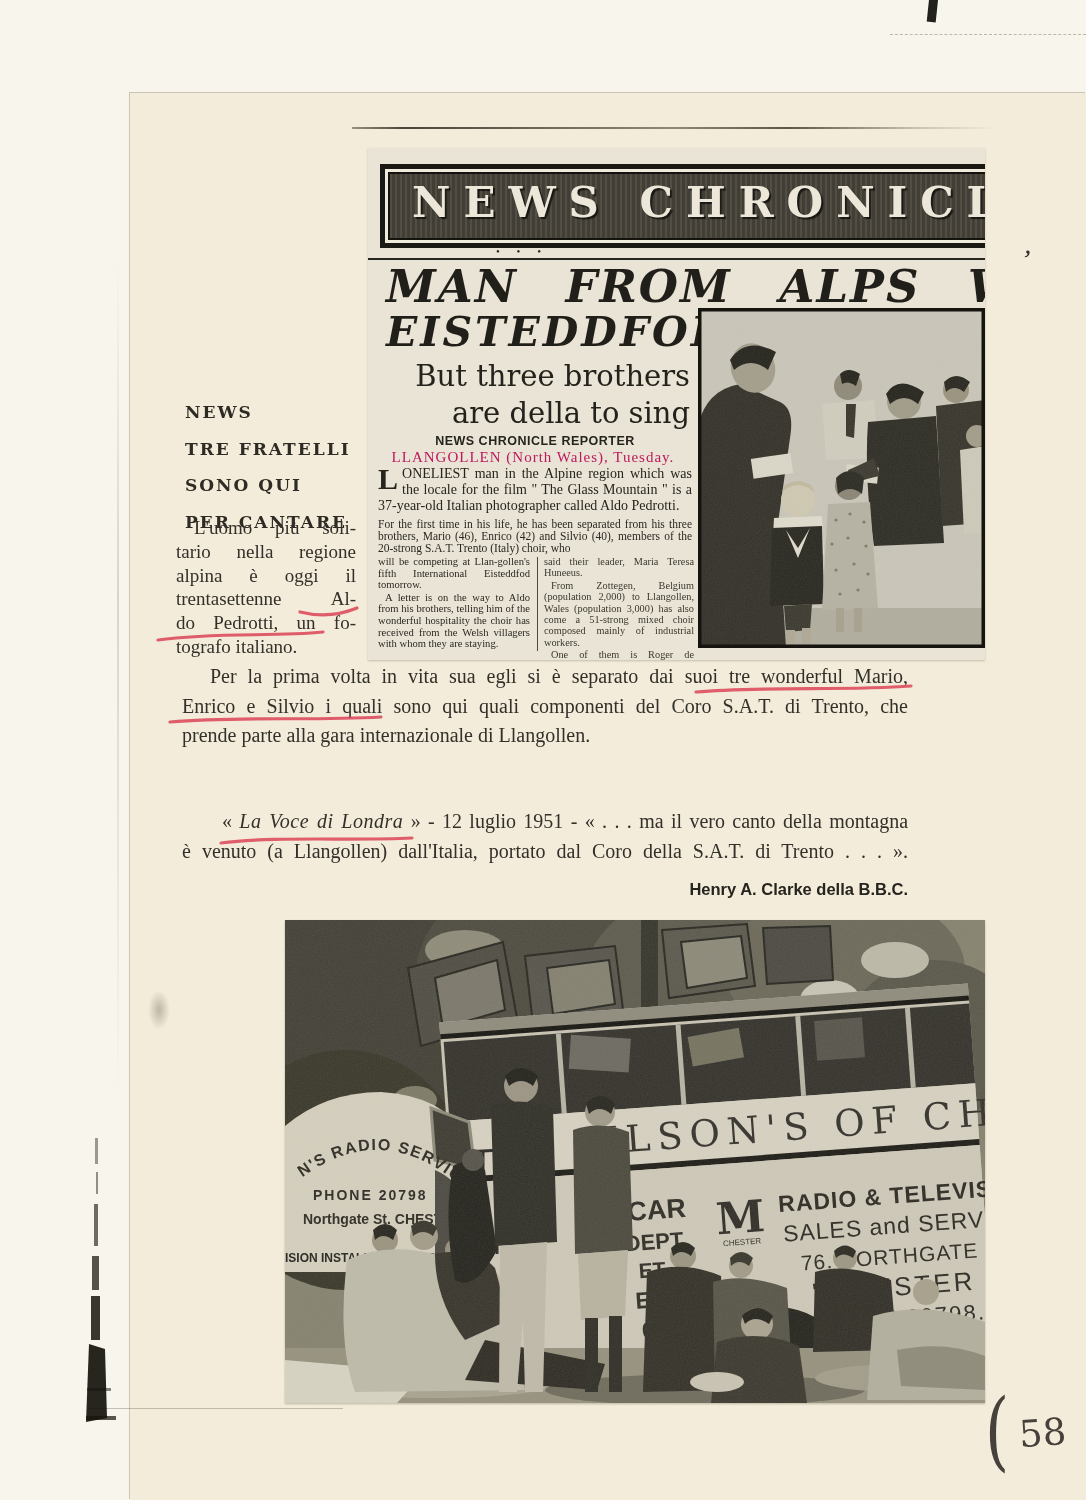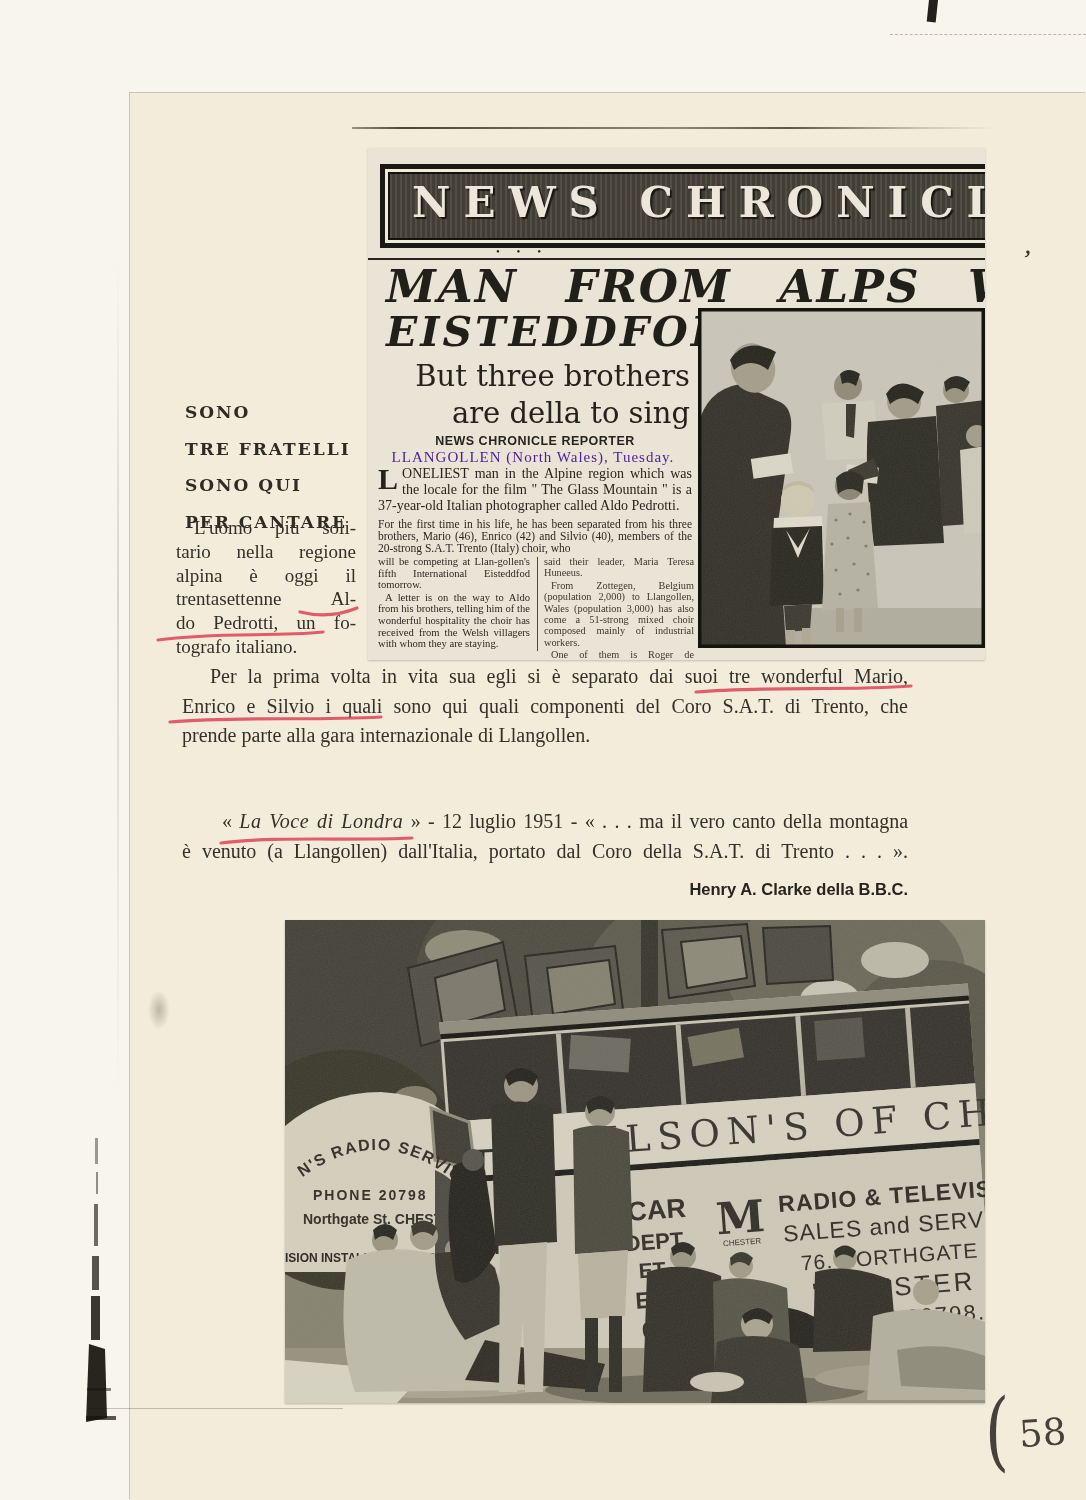--- a/index.html
+++ b/index.html
@@ -24,21 +24,21 @@
      font-weight:bold;font-size:12.5px;letter-spacing:1.2px;color:#23221c;}
   .np-rule{left:0;top:110px;width:617px;height:2px;background:#26251f;}
   .np-h1{left:18px;top:112px;white-space:nowrap;font-family:"DejaVu Serif",serif;font-style:italic;
      font-weight:bold;font-size:45px;letter-spacing:2px;word-spacing:30px;color:#211f19;}
   .np-h2{left:18px;top:160px;white-space:nowrap;font-family:"DejaVu Serif",serif;font-style:italic;
      font-weight:bold;font-size:41px;letter-spacing:3px;color:#211f19;}
   .np-sub{left:12px;top:210px;width:310px;text-align:right;font-family:"DejaVu Serif",serif;
      font-size:29px;line-height:37px;color:#24221c;}
   .np-rep{left:12px;top:286px;width:310px;text-align:center;font-family:"Liberation Sans",sans-serif;
      font-weight:bold;font-size:12.5px;letter-spacing:.5px;color:#26241e;}
-  .np-dl{left:6px;top:301px;width:318px;text-align:center;font-size:15px;letter-spacing:1px;color:#4c1d95;}
+  .np-dl{left:6px;top:301px;width:318px;text-align:center;font-size:15px;letter-spacing:1px;color:#be185d;}
   .np-lede{left:10px;top:318px;width:314px;font-size:14px;line-height:15.8px;text-align:justify;color:#26241e;}
   .np-lede .dropcap{float:left;font-size:30px;line-height:26px;font-weight:bold;margin:0 4px 0 0;}
   .np-p2{left:10px;top:370px;width:314px;font-size:11.5px;line-height:12.2px;text-align:justify;color:#2a2822;}
   .np-colL{left:10px;top:408px;width:152px;font-size:10.6px;line-height:11.6px;text-align:justify;color:#2a2822;}
   .np-colR{left:176px;top:408px;width:150px;font-size:10.3px;line-height:11.4px;text-align:justify;color:#3a382f;}
   .np-colR p,.np-colL p{margin:0 0 1px 0;text-indent:7px;}
   .np-colL p:first-child,.np-colR p:first-child{text-indent:0;}
   .np-coldiv{left:169px;top:409px;width:1px;height:94px;background:#4c4a40;}
   #inset-photo{left:330px;top:160px;width:287px;height:340px;}
   
@@ -188,21 +188,21 @@
           <circle cx="160" cy="282" r="1.6"></circle>
       </g>
       <rect x="138" y="300" width="8" height="24" fill="#a8a290"></rect>
       <rect x="156" y="300" width="8" height="24" fill="#a8a290"></rect>
       <rect x="0" y="0" width="287" height="340" filter="url(#gn1)"></rect>
       <rect x="1.5" y="1.5" width="284" height="337" fill="none" stroke="#15140f" stroke-width="4"></rect>
     </svg>
   </div>
 
   <div class="abs margin-head">
-    <div>SONO</div>
+    <div>NEWS</div>
     <div>TRE FRATELLI</div>
     <div>SONO QUI</div>
     <div>PER CANTARE</div>
   </div>
 
   <div class="abs ita-col">
     <div class="jline ind1">L'uomo più soli-</div>
     <div class="jline">tario nella regione</div>
     <div class="jline">alpina è oggi il</div>
     <div class="jline">trentasettenne Al-</div>

